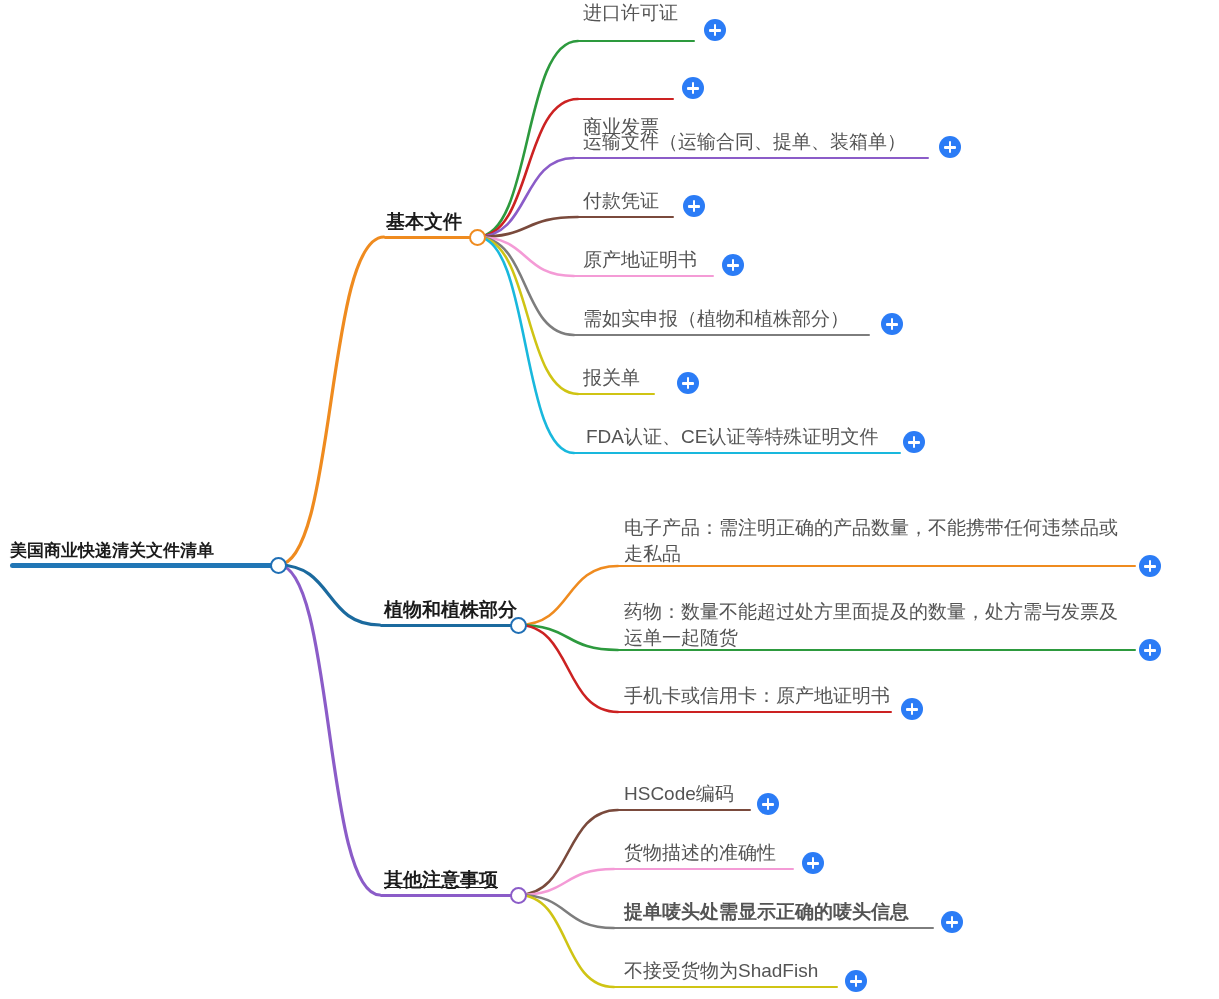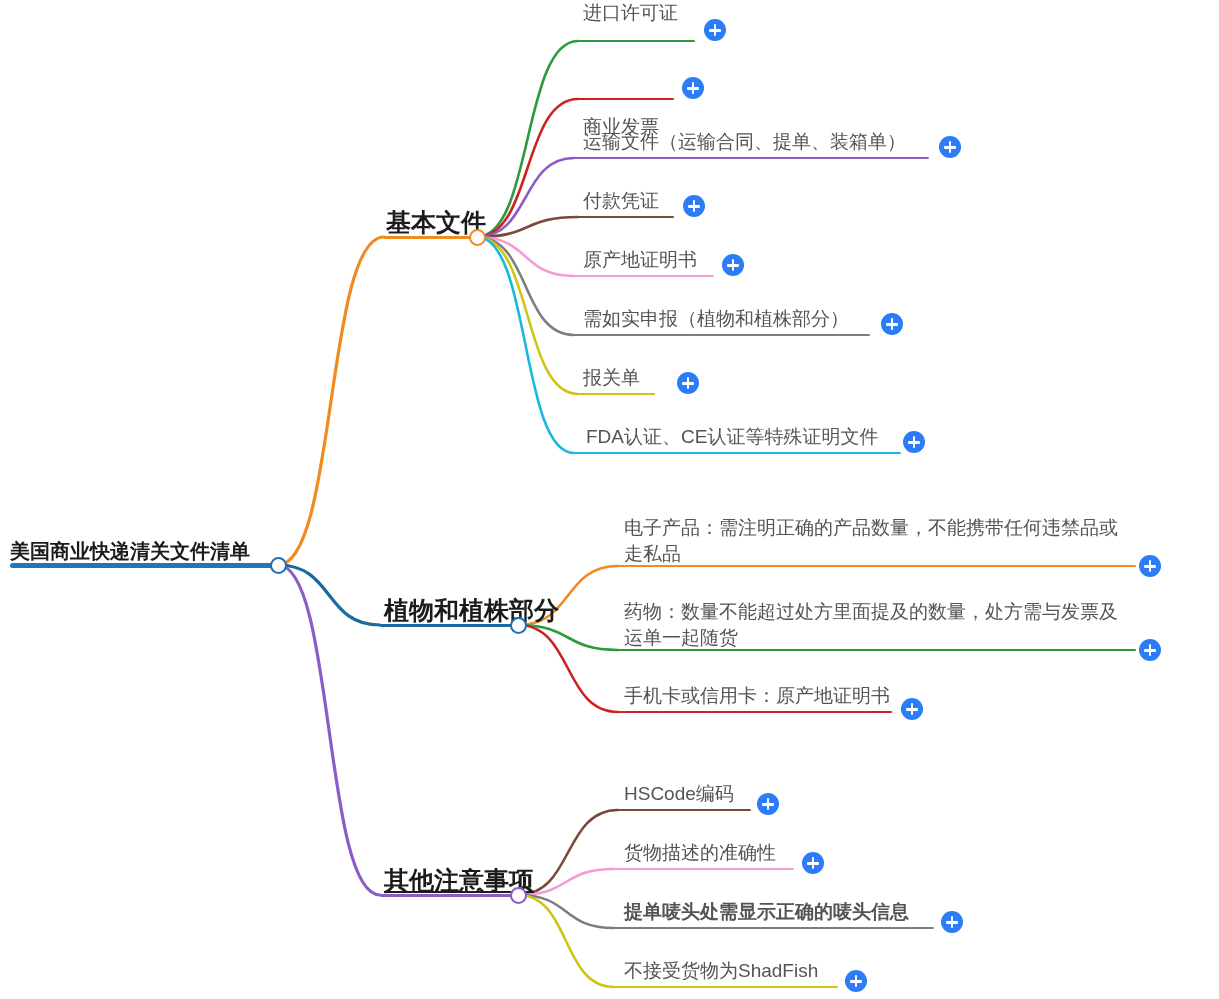--- a/index.html
+++ b/index.html
@@ -37,26 +37,26 @@
     position: absolute;
     white-space: pre;
     color: #545454;
     font-size: 19px;
     line-height: 26px;
     letter-spacing: 0px;
   }
   .node-text.root {
     color: #1b1b1b;
     font-weight: bold;
-    font-size: 20px;
+    font-size: 17px;
   }
   .node-text.branch {
     color: #1b1b1b;
     font-weight: bold;
-    font-size: 25px;
+    font-size: 19px;
   }
   .plus-btn {
     position: absolute;
     width: 22px;
     height: 22px;
     border-radius: 50%;
     background: #2b7cf6;
     cursor: pointer;
   }
   .plus-btn::before,

